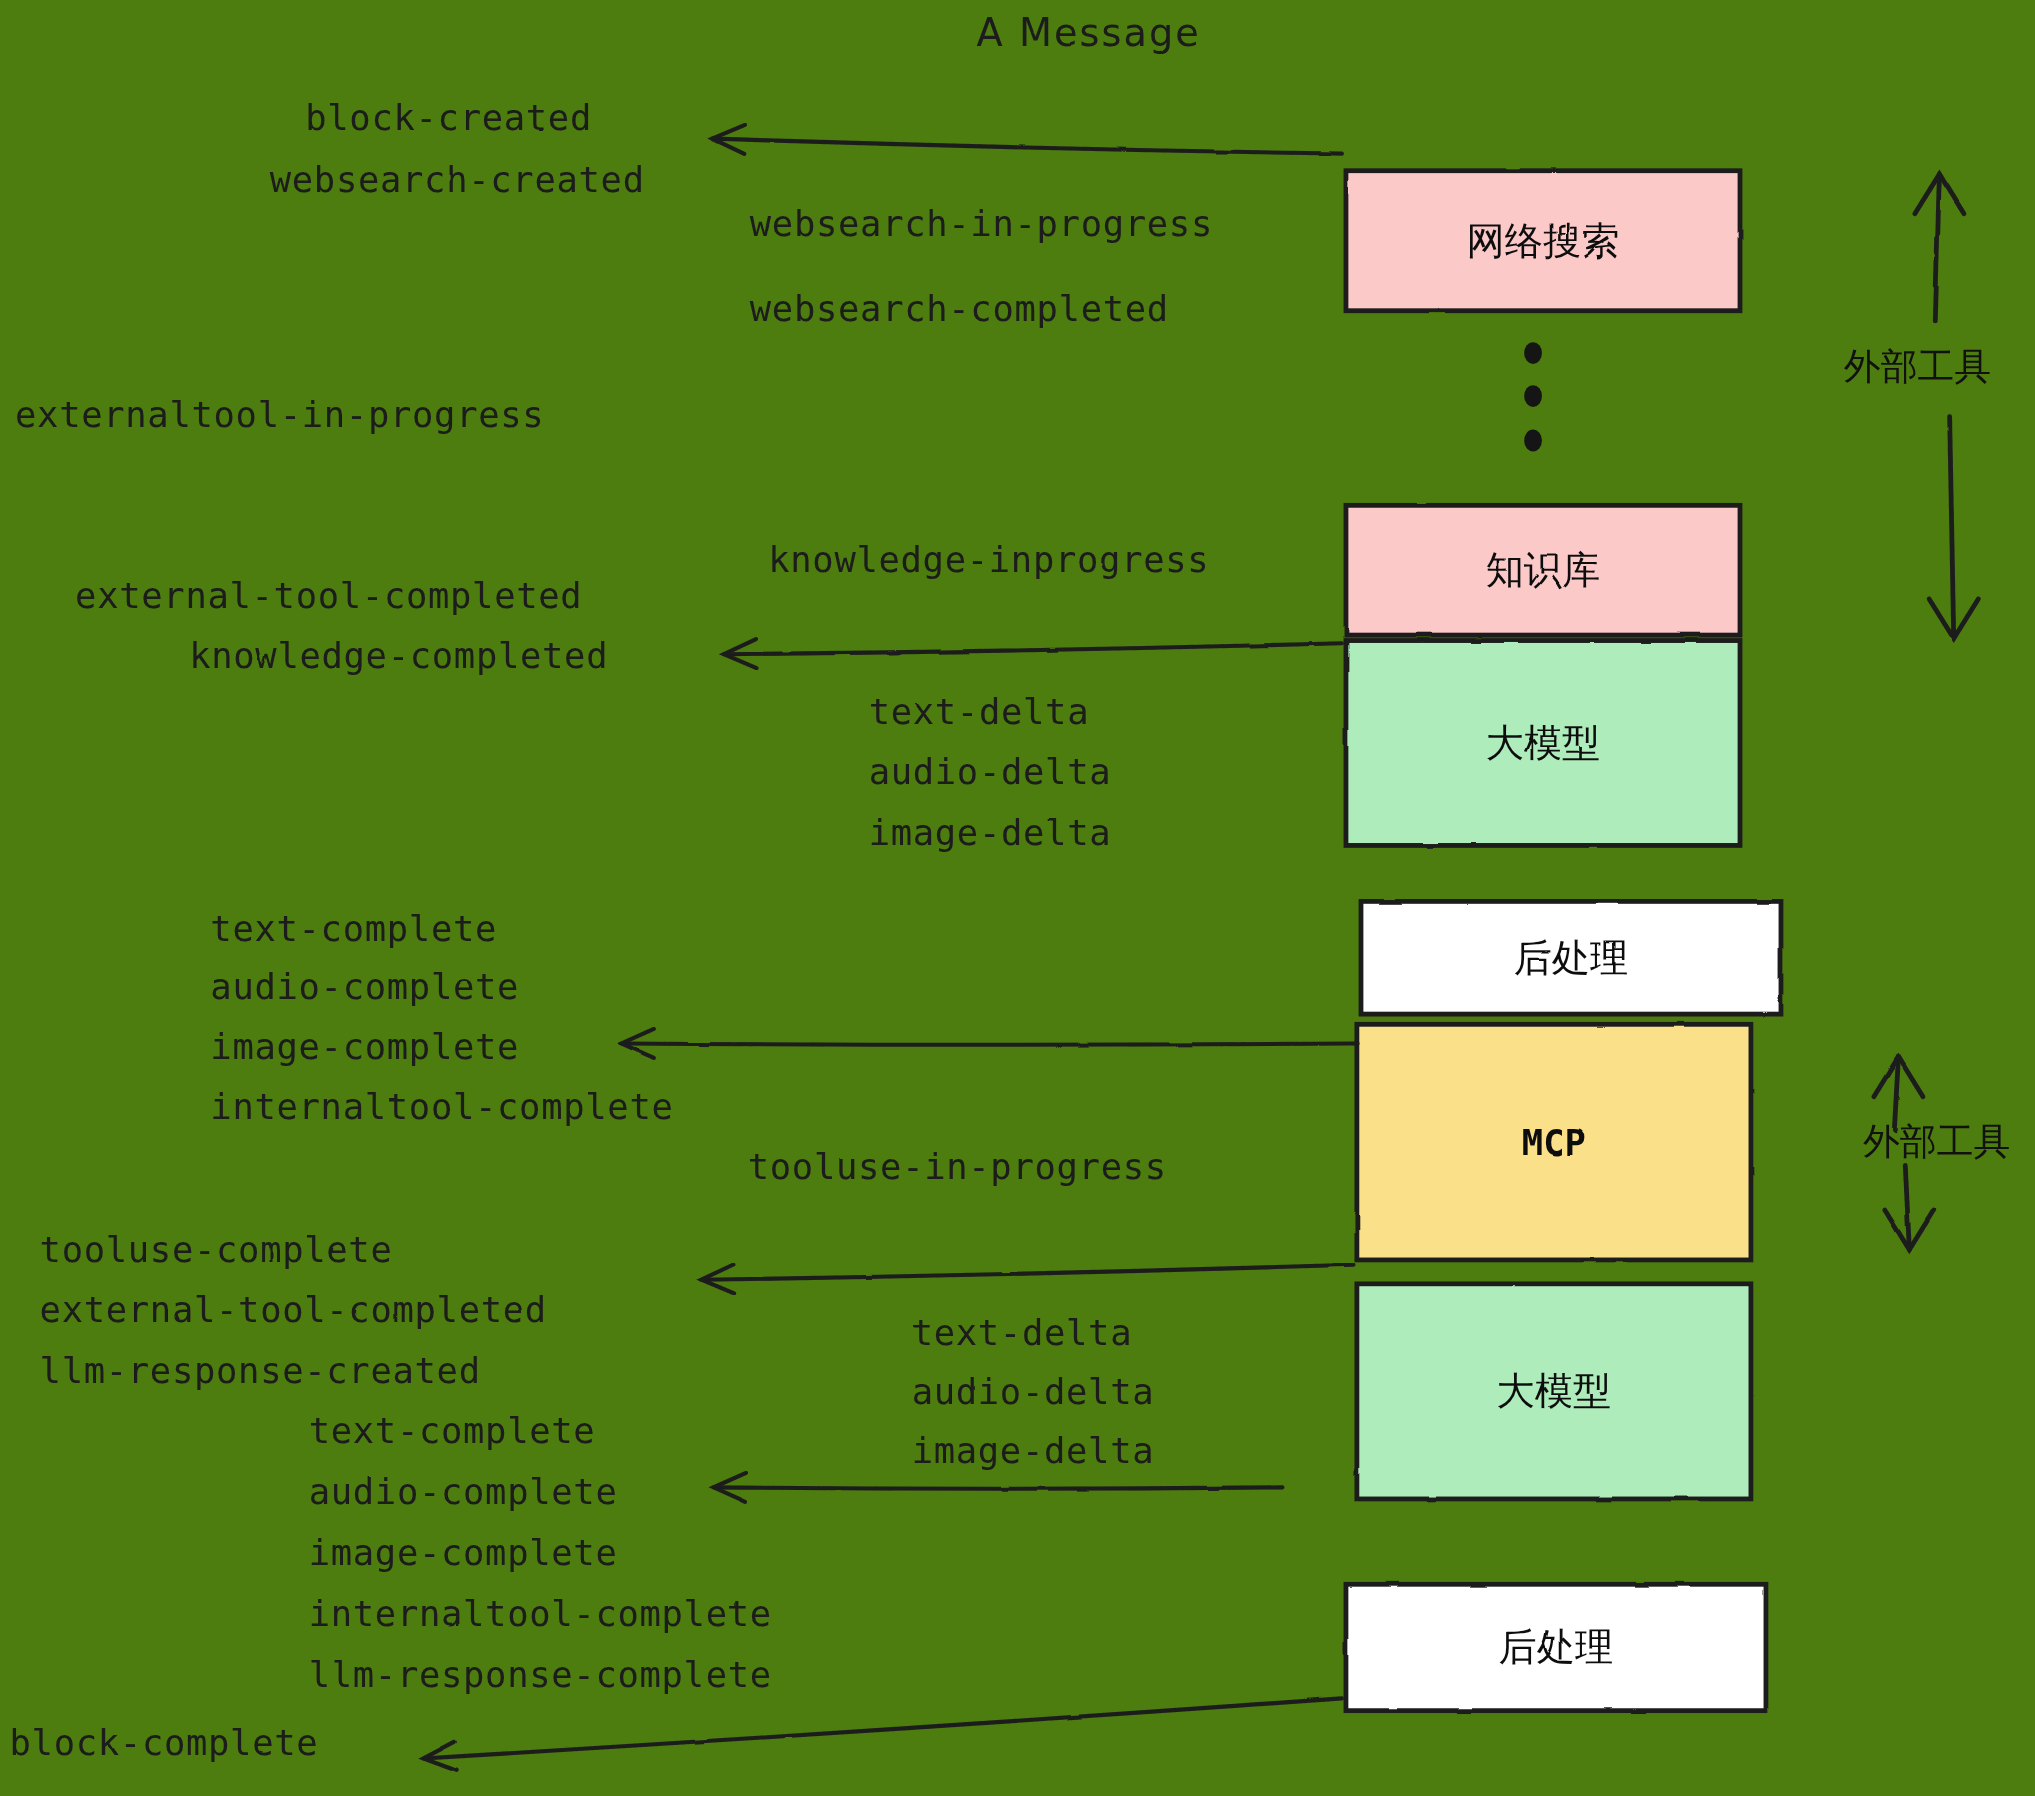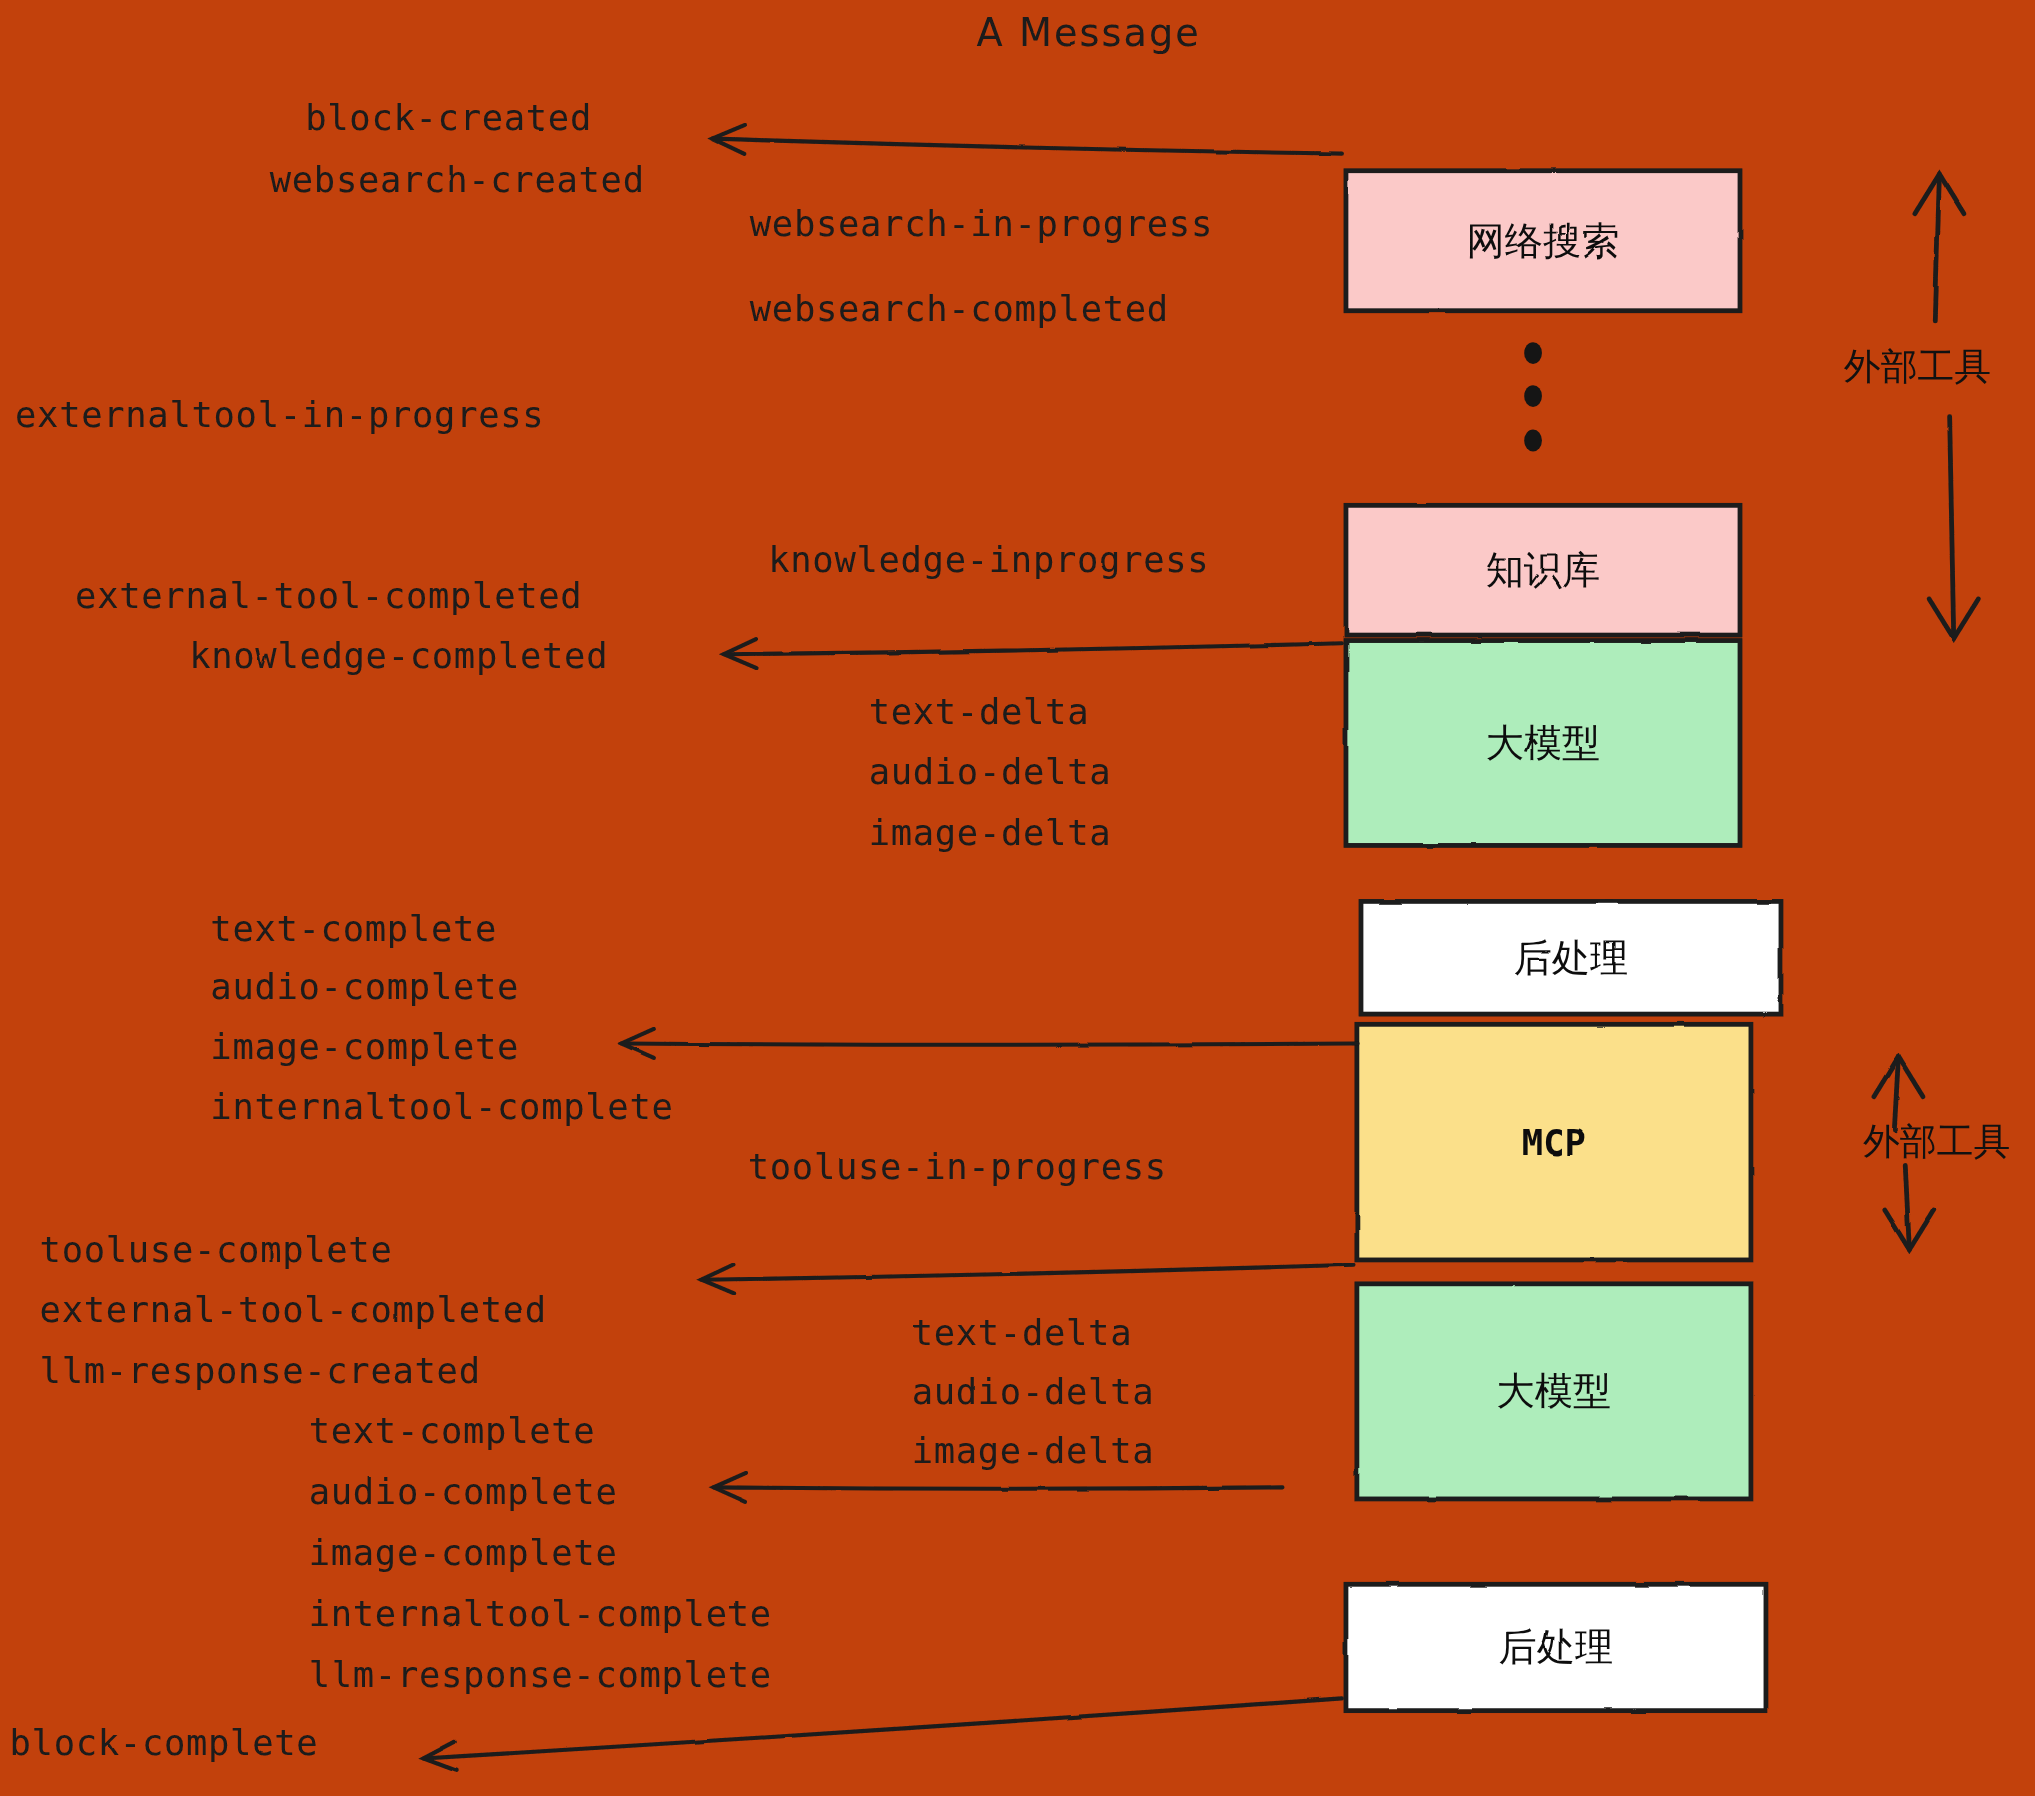--- a/index.html
+++ b/index.html
@@ -1,17 +1,17 @@
 <!DOCTYPE html>
 <html style="font-size:11px"><head>
 <meta charset="utf-8">
 <style>
   html,body{margin:0;padding:0;background:#ffffff;}
   body{width:2035px;height:1796px;overflow:hidden;font-family:"DejaVu Sans",sans-serif;}
-  #stage{position:relative;width:2035px;height:1796px;background:#c2410c;}
+  #stage{position:relative;width:2035px;height:1796px;background:#4d7c0f;}
   svg#diagram{position:absolute;left:0;top:0;width:2035px;height:1796px;}
 
   .evt{
     font-family:"DejaVu Sans Mono","Liberation Mono",monospace;
     font-size:52px;
     fill:#1a1a1a;
     letter-spacing:1px;
     white-space:pre;
   }
   .title{

